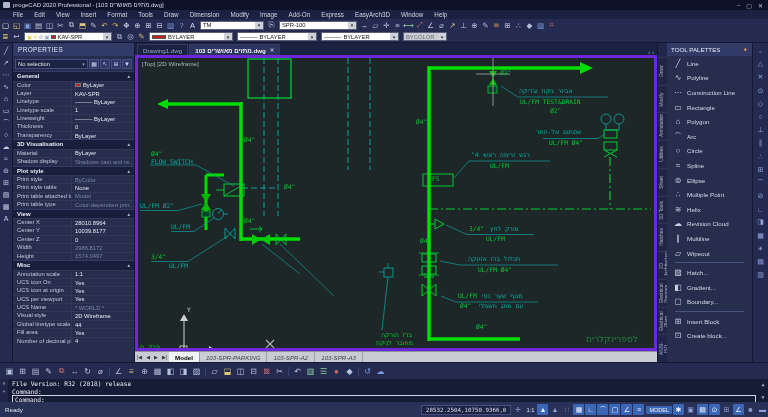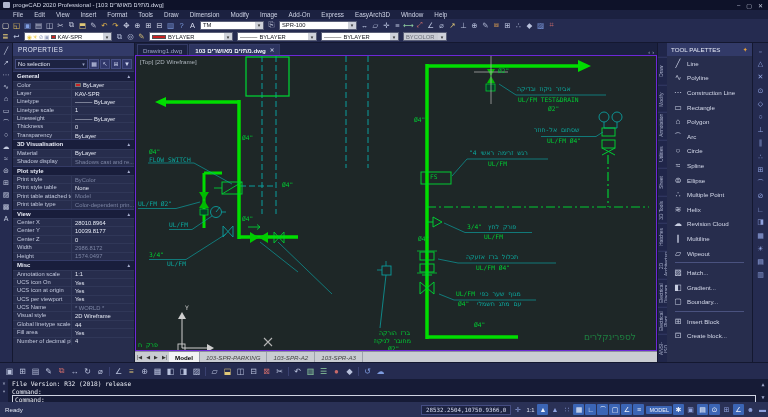--- a/index.html
+++ b/index.html
@@ -59,21 +59,21 @@
 
   .center { width:522px; height:319px; display:flex; flex-direction:column; }
   .doctabs { height:12px; background:#1b2140; display:flex; align-items:flex-end; padding-left:2px; }
   .dtab { height:11px; display:flex; align-items:center; padding:0 5px; font-size:6.2px;
           color:#9aa2c2; border:1px solid #343b66; border-bottom:none; margin-right:1px; }
   .dtab.active { background:#2d3460; color:#f0f2fa; font-weight:bold; }
   .dtab .x { margin-left:4px; color:#b9c0da; font-size:5.5px; }
   .tabnav { margin-left:auto; display:flex; gap:2px; padding-right:3px; color:#aab1d0; font-size:5.5px; }
 
   .canvas { position:relative; width:522px; height:296px; background:#1e2727; overflow:hidden;
-            border:1px solid #6d28d9; }
+            border:3px solid #6d28d9; }
   .vplabel { position:absolute; left:4px; top:2px; color:#aeb6be; font-size:6.2px; z-index:5; }
   .dlbl { position:absolute; font-family:"DejaVu Sans Mono","DejaVu Sans",monospace; font-size:6.3px;
           white-space:nowrap; z-index:4; line-height:1; }
 
   .layouttabs { height:11px; background:#c9ccd2; display:flex; align-items:center; font-size:6.2px;
                 color:#222; border-top:1px solid #8d919c; }
   .lnav { padding:0 2px; font-size:5px; color:#333; }
   .ltab { padding:0 6px; height:10px; display:flex; align-items:center; border-right:1px solid #9da1ac;
           font-style:italic; color:#444; }
   .ltab.active { background:#f2f3f5; font-weight:bold; font-style:normal; color:#000; }

